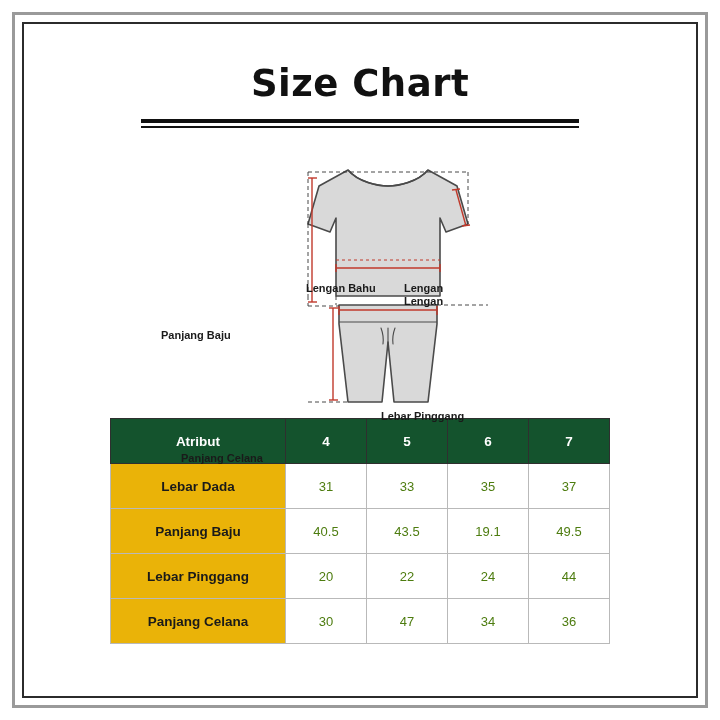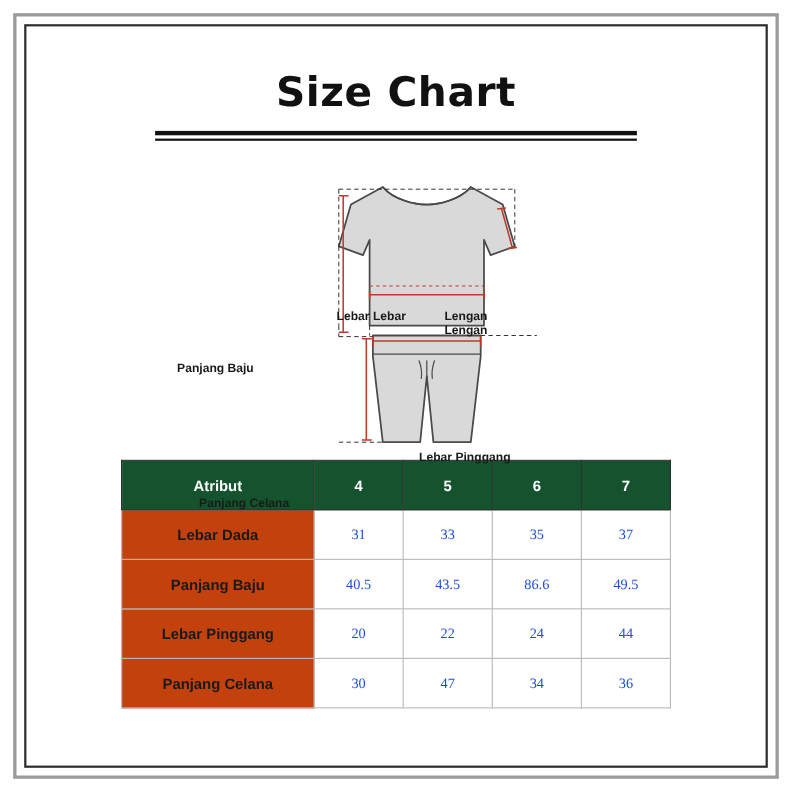--- a/index.html
+++ b/index.html
@@ -116,29 +116,28 @@
     background: #14532d;
     color: #ffffff;
     font-weight: bold;
     border-color: #2f2f2f;
     font-size: 13.5px;
   }
   table.size-table thead th.attr-head {
     width: 172px;
   }
   table.size-table tbody td.attr-cell {
-    background: #c2410c;
+    background: #eab308;
     font-weight: bold;
     color: #1a1a1a;
     font-size: 13.5px;
   }
   table.size-table tbody td.val-cell {
     background: #ffffff;
-    color: #1d4ed8;
-    font-family: Liberation Serif, serif;
+    color: #4d7c0f;
   }
   .footnote {
     width: 500px;
     margin: 8px auto 0 auto;
     font-size: 10.5px;
     color: #3a3a3a;
     text-align: left;
     font-family: "Liberation Sans", sans-serif;
   }
 </style>
@@ -203,21 +202,21 @@
           <path d="M303 178 L401 178"></path>
           <path d="M303 174 L303 183"></path>
           <path d="M401 174 L401 183"></path>
 
           <path d="M297 176 L297 268"></path>
           <path d="M293 176 L302 176"></path>
           <path d="M293 268 L302 268"></path>
         </g>
       </svg>
 
-      <div class="lbl lbl-lebar-bahu">Lebar Lebar</div>
+      <div class="lbl lbl-lebar-bahu">Lengan Bahu</div>
       <div class="lbl lbl-panjang-lengan">
         <span>Lengan</span><br>
         <span>Lengan</span>
       </div>
       <div class="lbl lbl-panjang-baju">Panjang Baju</div>
       <div class="lbl lbl-lebar-pinggang">Lebar Pinggang</div>
       <div class="lbl lbl-panjang-celana">Panjang Celana</div>
     </div>
 
     <table class="size-table">
@@ -235,21 +234,21 @@
           <td class="attr-cell">Lebar Dada</td>
           <td class="val-cell">31</td>
           <td class="val-cell">33</td>
           <td class="val-cell">35</td>
           <td class="val-cell">37</td>
         </tr>
         <tr>
           <td class="attr-cell">Panjang Baju</td>
           <td class="val-cell">40.5</td>
           <td class="val-cell">43.5</td>
-          <td class="val-cell">86.6</td>
+          <td class="val-cell">19.1</td>
           <td class="val-cell">49.5</td>
         </tr>
         <tr>
           <td class="attr-cell">Lebar Pinggang</td>
           <td class="val-cell">20</td>
           <td class="val-cell">22</td>
           <td class="val-cell">24</td>
           <td class="val-cell">44</td>
         </tr>
         <tr>

